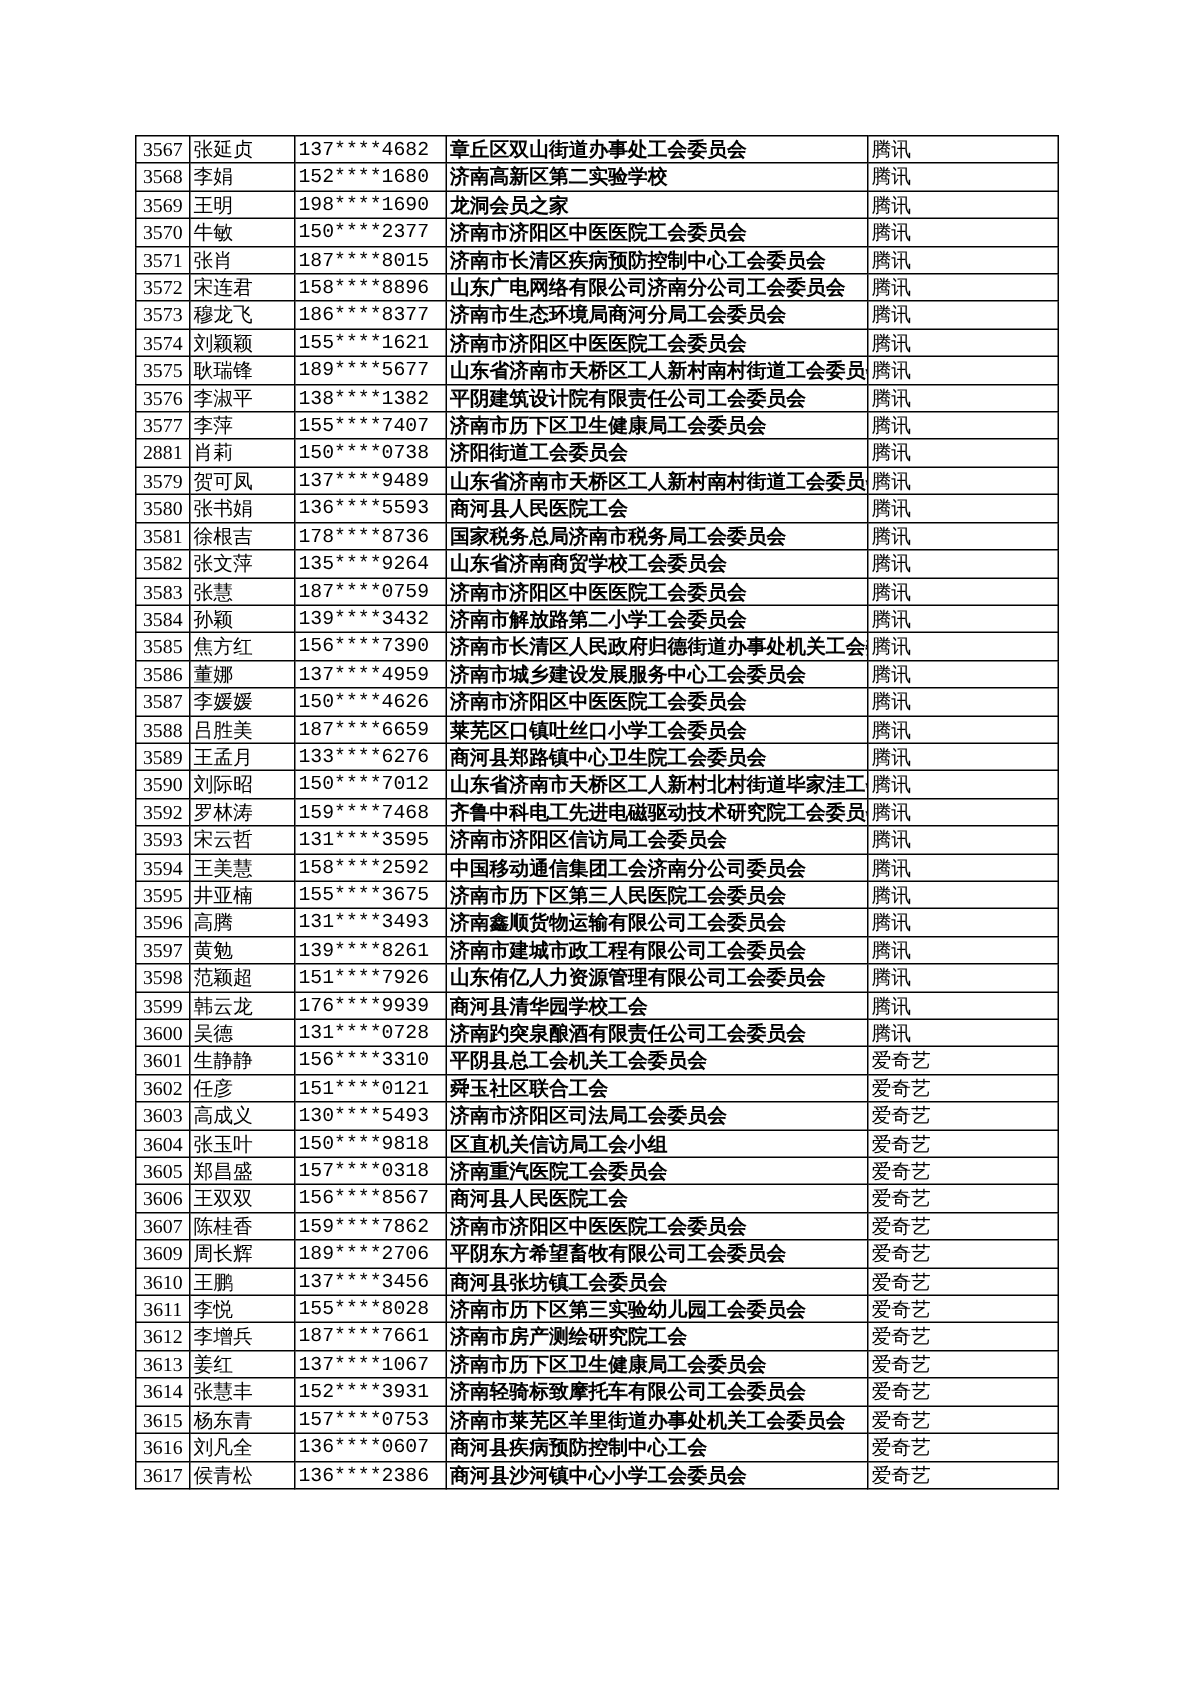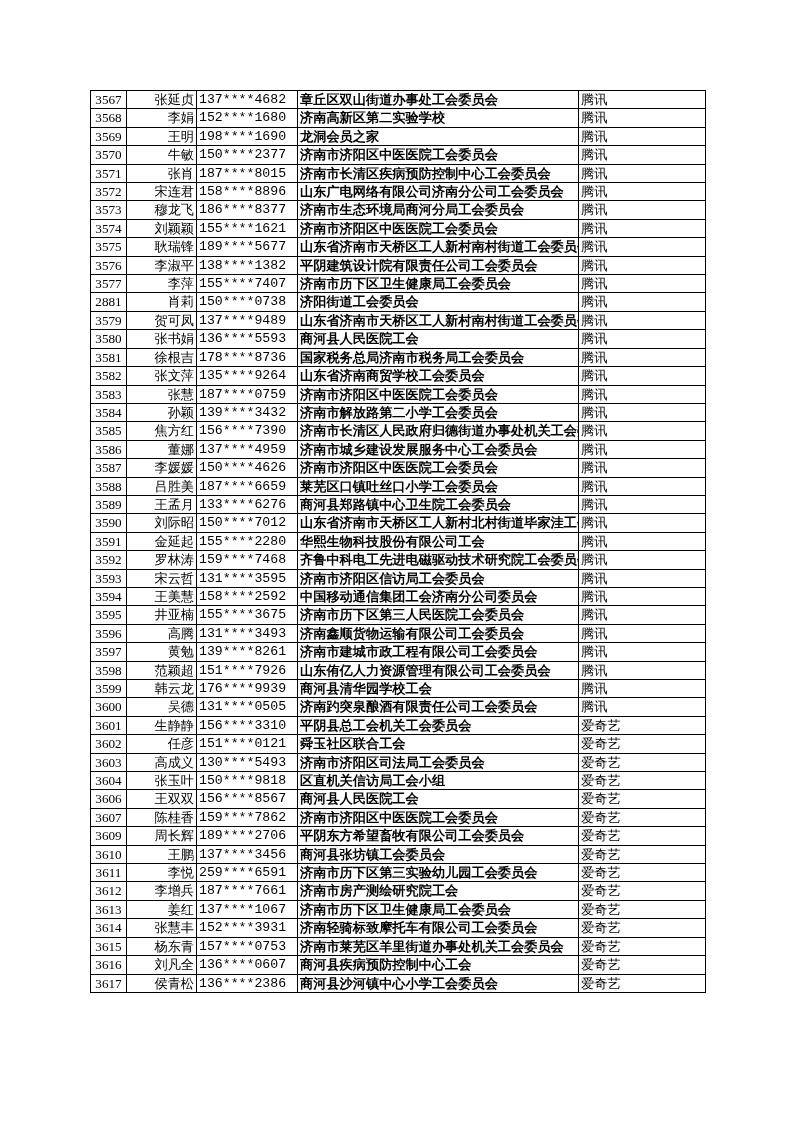--- a/index.html
+++ b/index.html
@@ -50,21 +50,21 @@
     white-space: nowrap;
     overflow: hidden;
     vertical-align: middle;
   }
   td.cell-index {
     text-align: center;
     font-family: "Liberation Serif", "DejaVu Serif", serif;
     letter-spacing: 0px;
   }
   td.cell-name {
-    text-align: right;
+    text-align: left;
     padding-left: 4px;
   }
   td.cell-phone {
     text-align: left;
     font-family: Liberation Mono, monospace;
   }
   td.cell-org {
     text-align: left;
     padding-left: 4px;
     font-weight: bold;
@@ -248,27 +248,20 @@
             <td class="cell-plat">腾讯</td>
           </tr>
           <tr>
             <td class="cell-index">3590</td>
             <td class="cell-name">刘际昭</td>
             <td class="cell-phone">150****7012</td>
             <td class="cell-org">山东省济南市天桥区工人新村北村街道毕家洼工会委员会</td>
             <td class="cell-plat">腾讯</td>
           </tr>
           <tr>
-            <td class="cell-index">3591</td>
-            <td class="cell-name">金延起</td>
-            <td class="cell-phone">155****2280</td>
-            <td class="cell-org">华熙生物科技股份有限公司工会</td>
-            <td class="cell-plat">腾讯</td>
-          </tr>
-          <tr>
             <td class="cell-index">3592</td>
             <td class="cell-name">罗林涛</td>
             <td class="cell-phone">159****7468</td>
             <td class="cell-org">齐鲁中科电工先进电磁驱动技术研究院工会委员会</td>
             <td class="cell-plat">腾讯</td>
           </tr>
           <tr>
             <td class="cell-index">3593</td>
             <td class="cell-name">宋云哲</td>
             <td class="cell-phone">131****3595</td>
@@ -313,21 +306,21 @@
           <tr>
             <td class="cell-index">3599</td>
             <td class="cell-name">韩云龙</td>
             <td class="cell-phone">176****9939</td>
             <td class="cell-org">商河县清华园学校工会</td>
             <td class="cell-plat">腾讯</td>
           </tr>
           <tr>
             <td class="cell-index">3600</td>
             <td class="cell-name">吴德</td>
-            <td class="cell-phone">131****0505</td>
+            <td class="cell-phone">131****0728</td>
             <td class="cell-org">济南趵突泉酿酒有限责任公司工会委员会</td>
             <td class="cell-plat">腾讯</td>
           </tr>
           <tr>
             <td class="cell-index">3601</td>
             <td class="cell-name">生静静</td>
             <td class="cell-phone">156****3310</td>
             <td class="cell-org">平阴县总工会机关工会委员会</td>
             <td class="cell-plat">爱奇艺</td>
           </tr>
@@ -346,20 +339,27 @@
             <td class="cell-plat">爱奇艺</td>
           </tr>
           <tr>
             <td class="cell-index">3604</td>
             <td class="cell-name">张玉叶</td>
             <td class="cell-phone">150****9818</td>
             <td class="cell-org">区直机关信访局工会小组</td>
             <td class="cell-plat">爱奇艺</td>
           </tr>
           <tr>
+            <td class="cell-index">3605</td>
+            <td class="cell-name">郑昌盛</td>
+            <td class="cell-phone">157****0318</td>
+            <td class="cell-org">济南重汽医院工会委员会</td>
+            <td class="cell-plat">爱奇艺</td>
+          </tr>
+          <tr>
             <td class="cell-index">3606</td>
             <td class="cell-name">王双双</td>
             <td class="cell-phone">156****8567</td>
             <td class="cell-org">商河县人民医院工会</td>
             <td class="cell-plat">爱奇艺</td>
           </tr>
           <tr>
             <td class="cell-index">3607</td>
             <td class="cell-name">陈桂香</td>
             <td class="cell-phone">159****7862</td>
@@ -376,21 +376,21 @@
           <tr>
             <td class="cell-index">3610</td>
             <td class="cell-name">王鹏</td>
             <td class="cell-phone">137****3456</td>
             <td class="cell-org">商河县张坊镇工会委员会</td>
             <td class="cell-plat">爱奇艺</td>
           </tr>
           <tr>
             <td class="cell-index">3611</td>
             <td class="cell-name">李悦</td>
-            <td class="cell-phone">259****6591</td>
+            <td class="cell-phone">155****8028</td>
             <td class="cell-org">济南市历下区第三实验幼儿园工会委员会</td>
             <td class="cell-plat">爱奇艺</td>
           </tr>
           <tr>
             <td class="cell-index">3612</td>
             <td class="cell-name">李增兵</td>
             <td class="cell-phone">187****7661</td>
             <td class="cell-org">济南市房产测绘研究院工会</td>
             <td class="cell-plat">爱奇艺</td>
           </tr>

